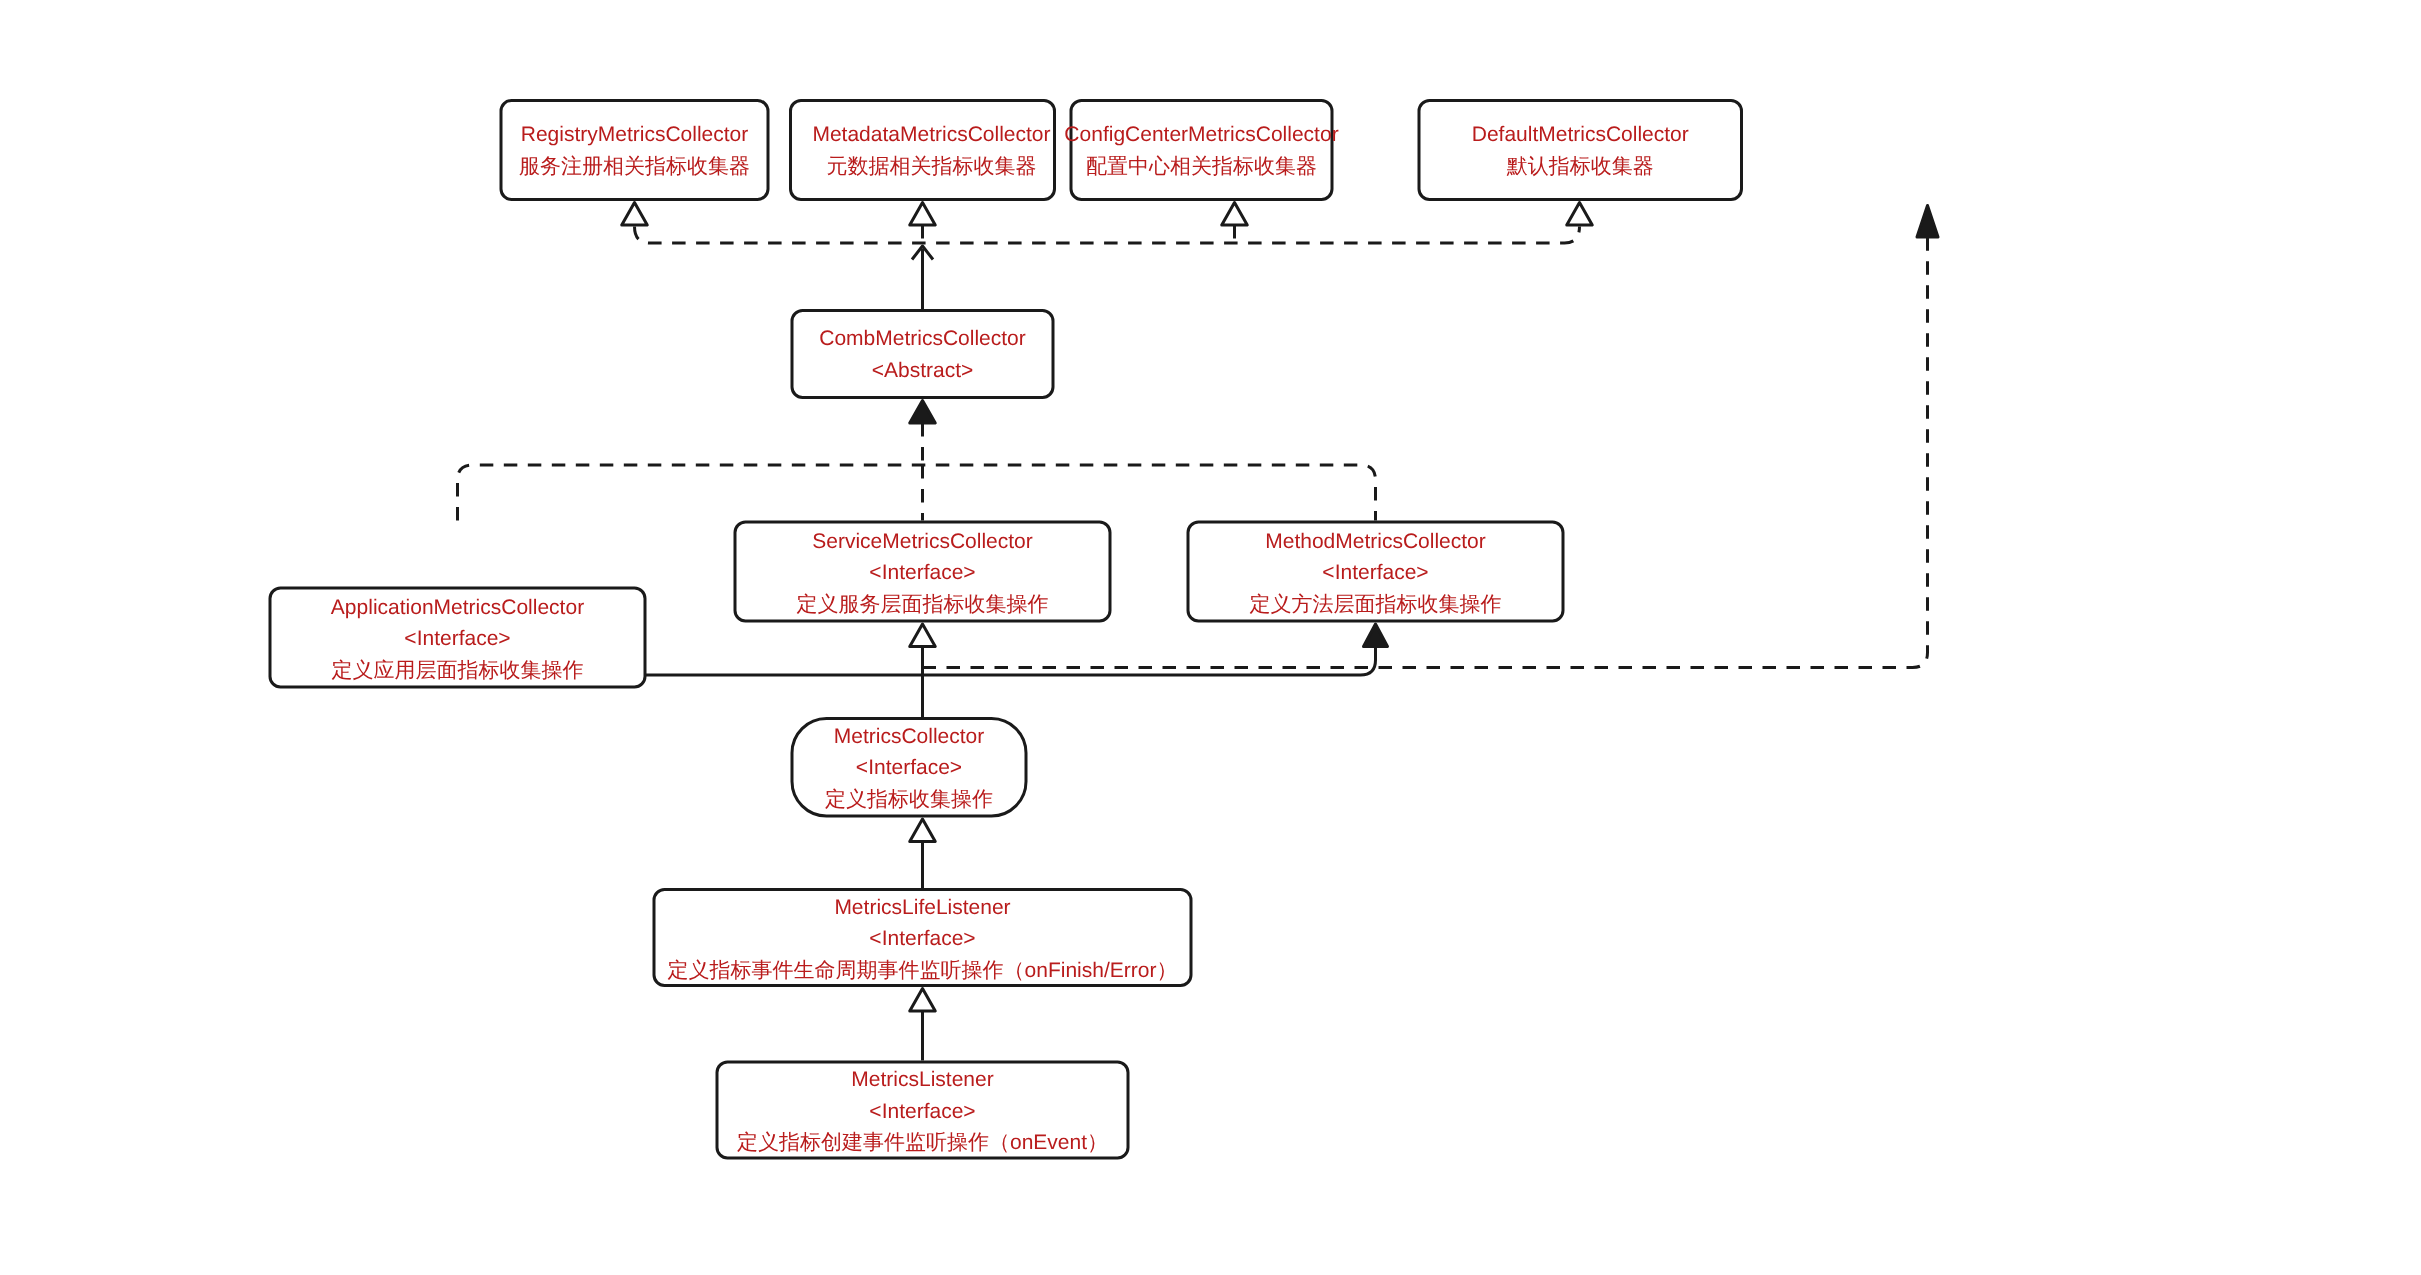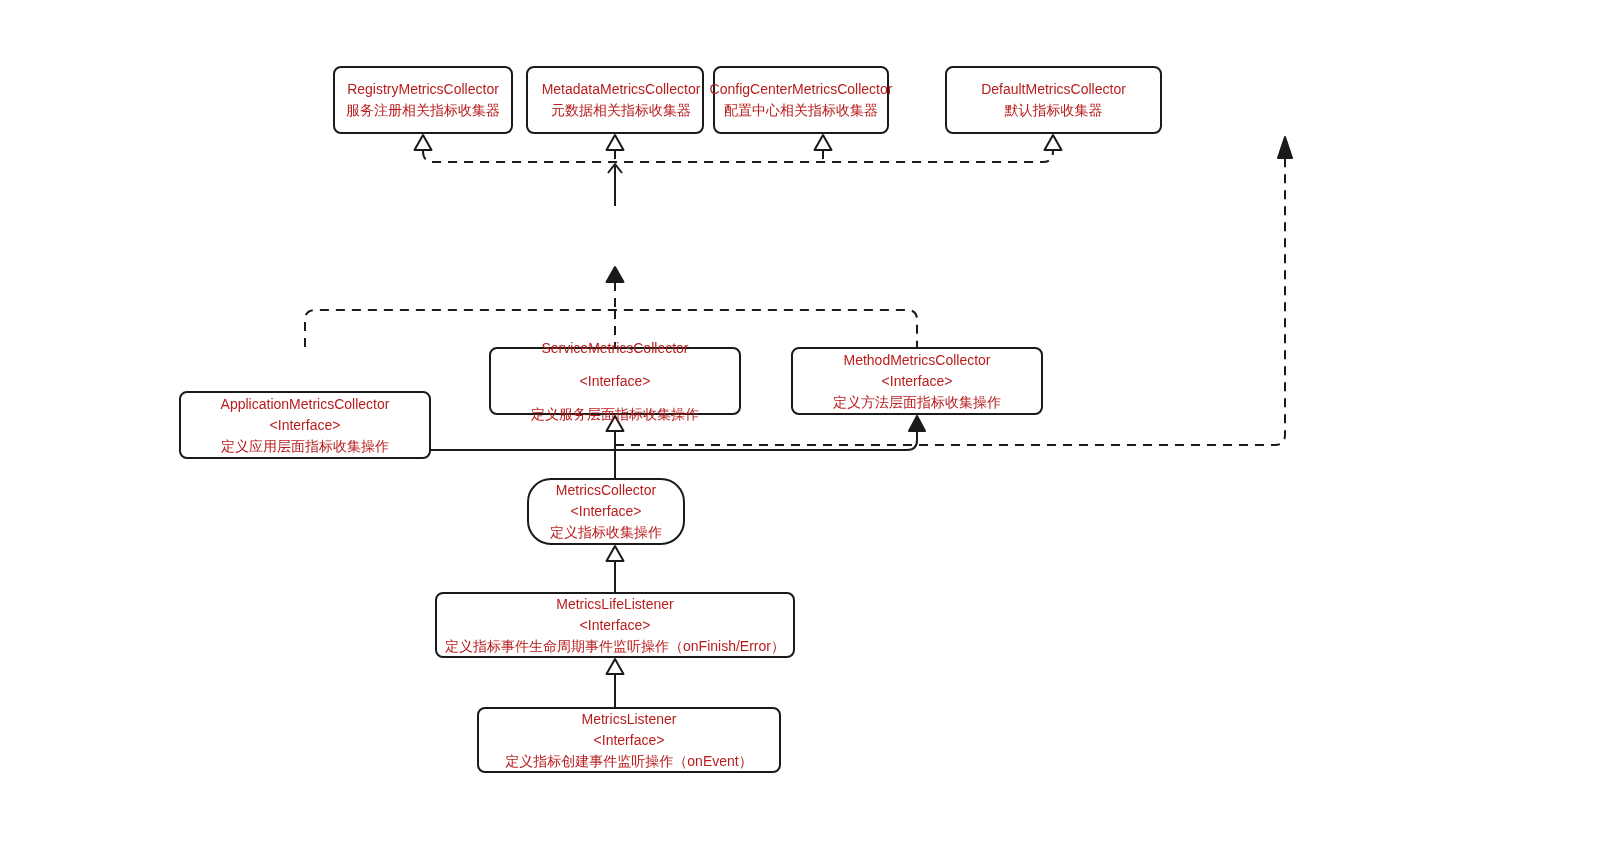--- a/index.html
+++ b/index.html
@@ -96,27 +96,31 @@
   </div>
   <div class="node" style="left:713px; top:66px; width:176px; height:68px;">
     <span>ConfigCenterMetricsCollector</span>
     <span>配置中心相关指标收集器</span>
   </div>
   <div class="node" style="left:945px; top:66px; width:217px; height:68px;">
     <span>DefaultMetricsCollector</span>
     <span>默认指标收集器</span>
   </div>
 
+  <div class="node" style="left:527px; top:206px; width:176px; height:60px;">
+    <span>CombMetricsCollector</span>
+    <span>&lt;Abstract&gt;</span>
+  </div>
 
   <div class="node" style="left:179px; top:347px; width:252px; height:68px;margin-top:44px;">
     <span>ApplicationMetricsCollector</span>
     <span>&lt;Interface&gt;</span>
     <span>定义应用层面指标收集操作</span>
   </div>
-  <div class="node" style="left:489px; top:347px; width:252px; height:68px;gap:12px;">
+  <div class="node" style="left:489px; top:347px; width:252px; height:68px;">
     <span>ServiceMetricsCollector</span>
     <span>&lt;Interface&gt;</span>
     <span>定义服务层面指标收集操作</span>
   </div>
   <div class="node" style="left:791px; top:347px; width:252px; height:68px;">
     <span>MethodMetricsCollector</span>
     <span>&lt;Interface&gt;</span>
     <span>定义方法层面指标收集操作</span>
   </div>
 
@@ -125,19 +129,19 @@
     <span>&lt;Interface&gt;</span>
     <span>定义指标收集操作</span>
   </div>
 
   <div class="node" style="left:435px; top:592px; width:360px; height:66px;">
     <span>MetricsLifeListener</span>
     <span>&lt;Interface&gt;</span>
     <span>定义指标事件生命周期事件监听操作（onFinish/Error）</span>
   </div>
 
-  <div class="node" style="left:477px; top:707px; width:304px; height:66px;">
+  <div class="node" style="left:477px; top:707px; width:276px; height:66px;">
     <span>MetricsListener</span>
     <span>&lt;Interface&gt;</span>
     <span>定义指标创建事件监听操作（onEvent）</span>
   </div>
 
 </div>
 
 </body></html>

